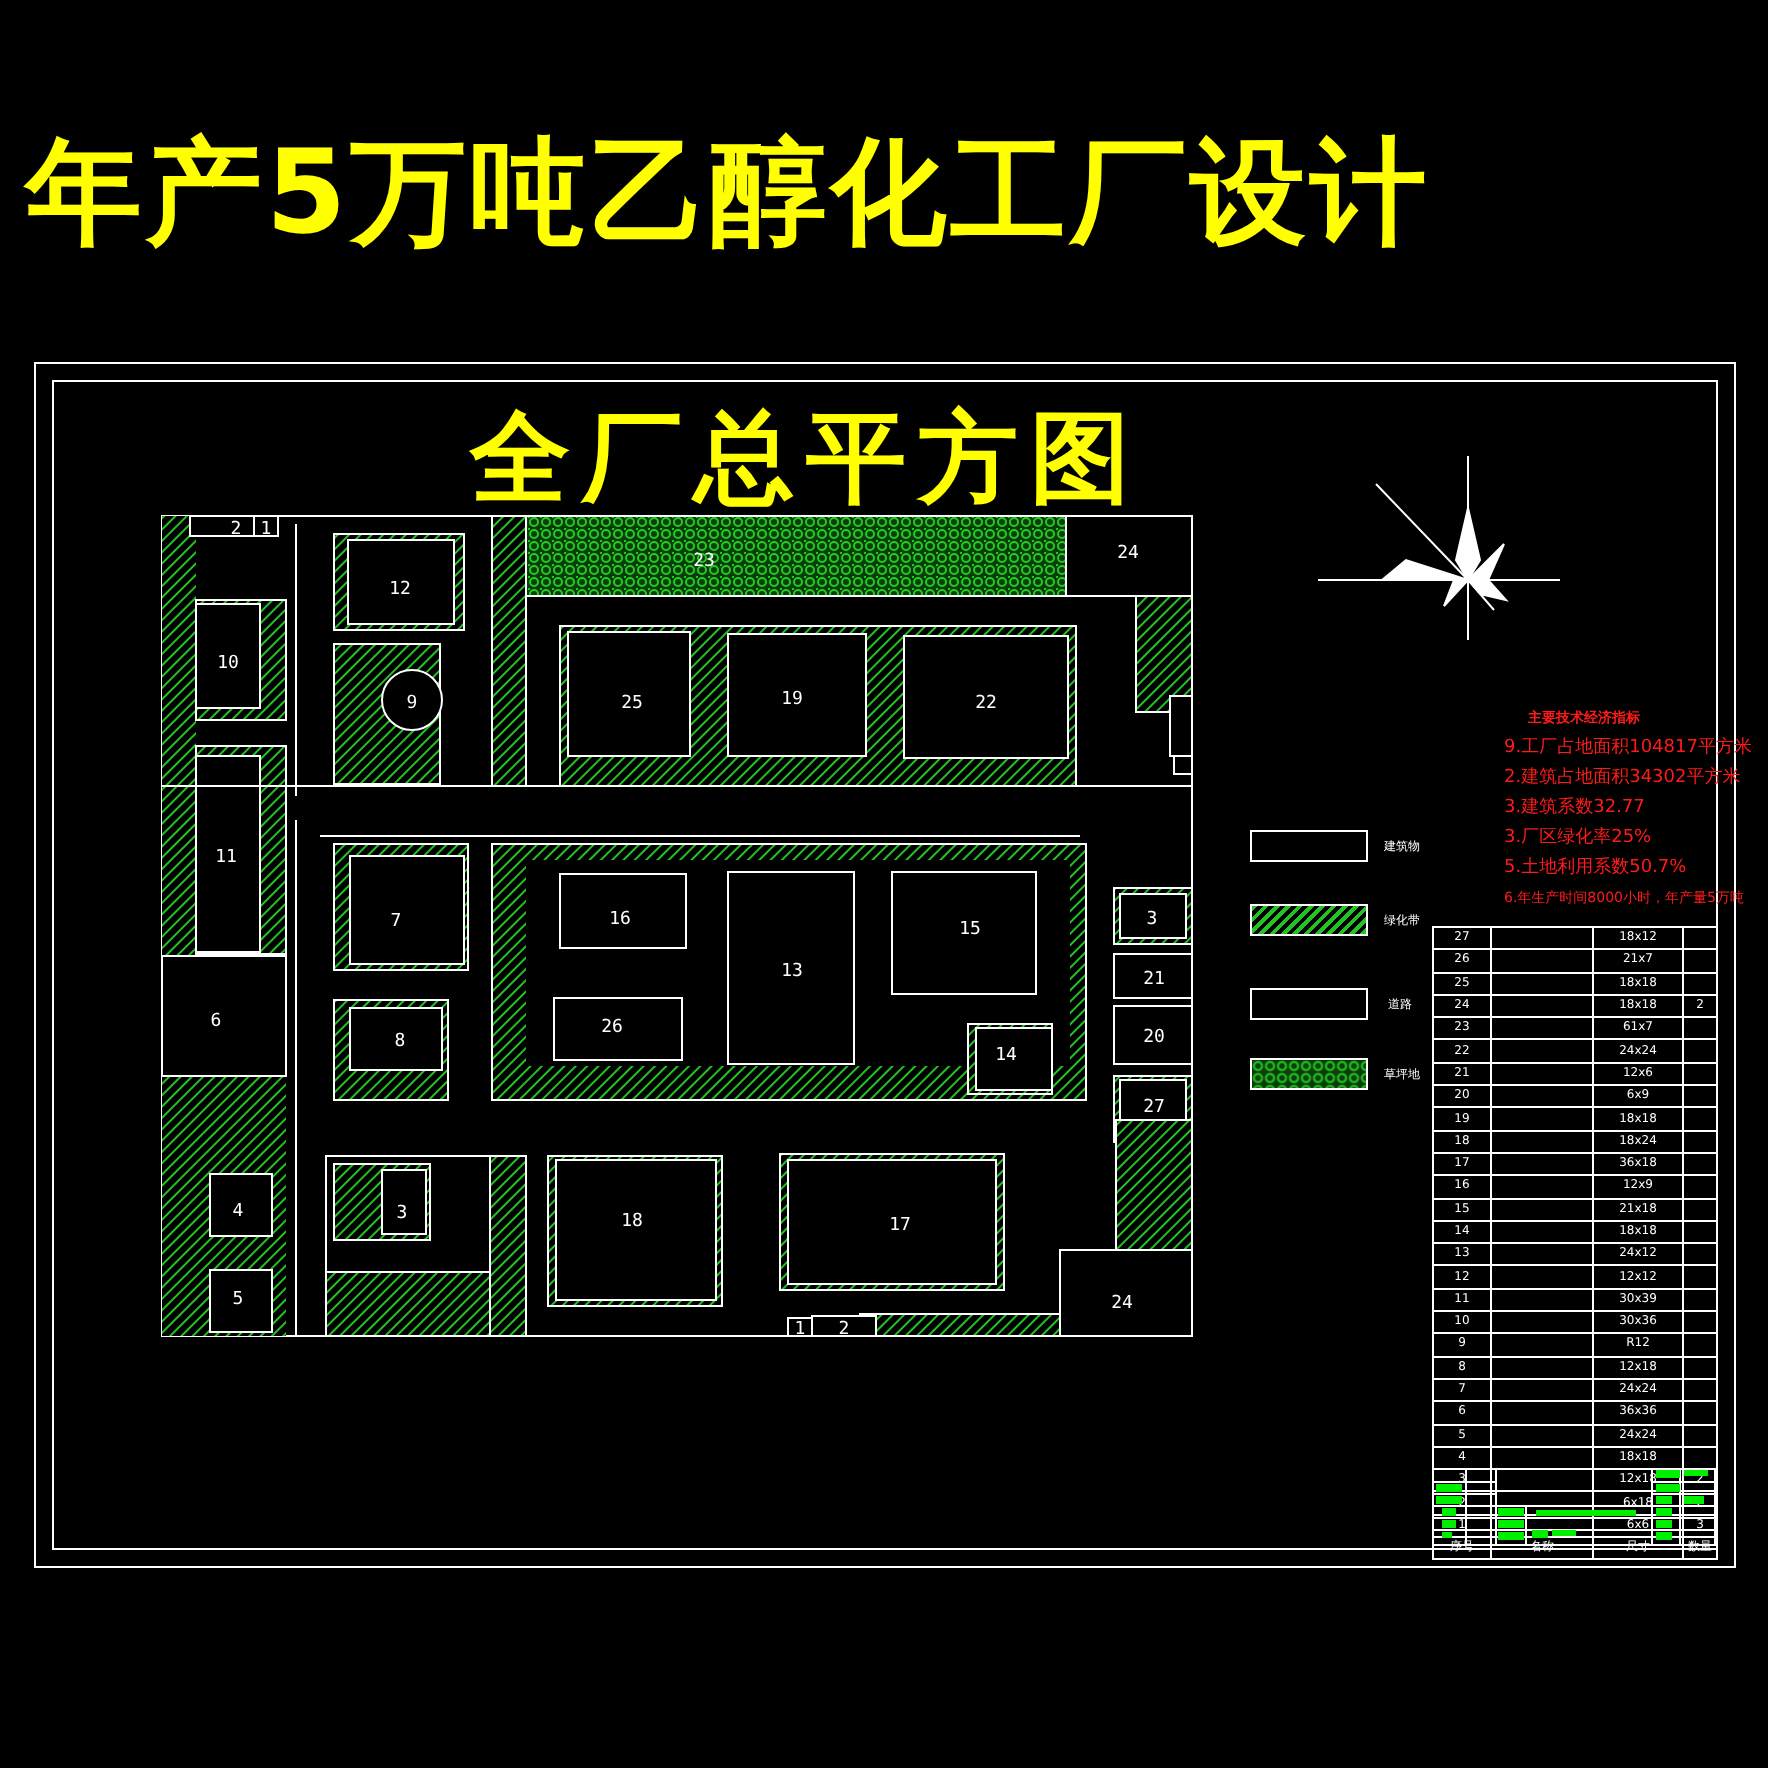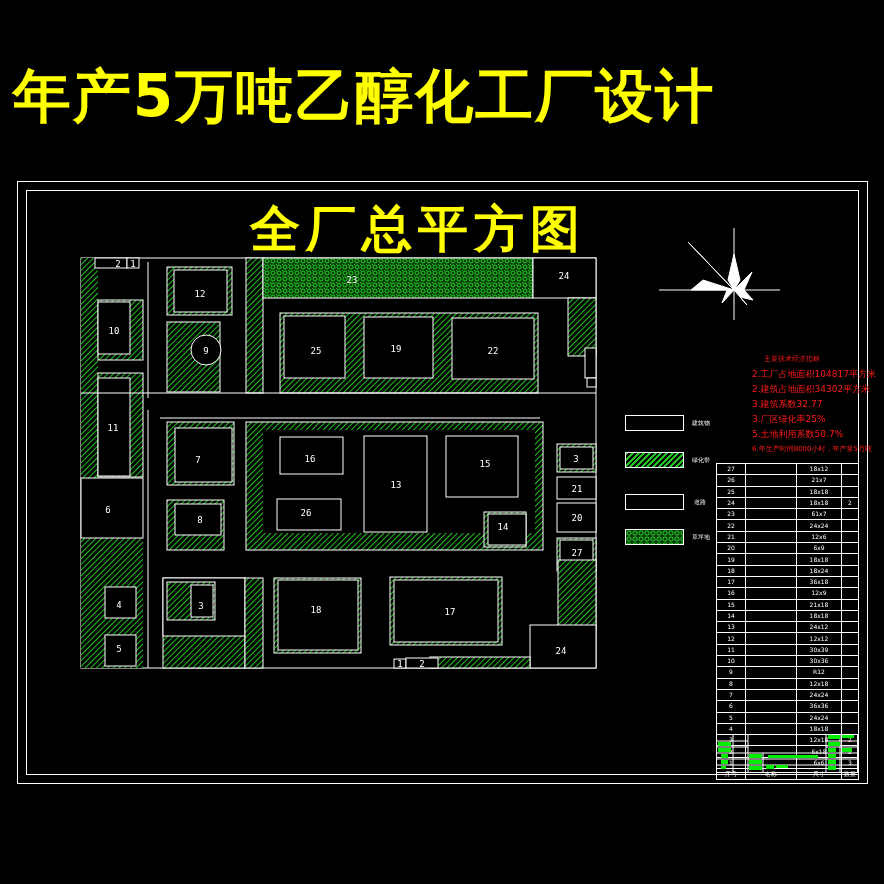--- a/index.html
+++ b/index.html
@@ -1,23 +1,23 @@
 <!DOCTYPE html>
 <html><head>
 <meta charset="utf-8">
 <style>
   html,body{margin:0;padding:0;background:#000;}
   body{width:884px;height:884px;position:relative;overflow:hidden;font-family:"DejaVu Sans",sans-serif;}
   .abs{position:absolute;box-sizing:border-box;}
   .title{position:absolute;left:0;width:728px;top:58px;text-align:center;color:#ffff00;font-weight:bold;font-size:58px;letter-spacing:2px;font-family:"DejaVu Sans",sans-serif;}
-  .subtitle{position:absolute;left:228px;width:380px;top:196px;text-align:center;color:#ffff00;font-weight:bold;font-size:50px;letter-spacing:6px;}
+  .subtitle{position:absolute;left:213px;width:380px;top:196px;text-align:center;color:#ffff00;font-weight:bold;font-size:50px;letter-spacing:6px;}
   .frame{position:absolute;border:1px solid #fff;}
   svg text{font-family:"DejaVu Sans Mono",monospace;}
   .notes{position:absolute;left:752px;top:352px;color:#ff1a1a;font-size:9px;line-height:15px;white-space:nowrap;}
-  .notes .h{font-size:7px;margin-left:12px;}
+  .notes .h{font-size:7px;margin-left:12px;font-weight:bold;}
   .legend-box{position:absolute;width:57px;height:14px;border:1px solid #fff;}
   .legend-label{position:absolute;color:#fff;font-size:6px;}
   table.bom{position:absolute;left:716px;top:463px;border-collapse:collapse;font-size:6px;color:#fff;}
   table.bom td{border:1px solid #fff;height:10.3px;padding:0;text-align:center;line-height:8px;}
 </style>
 </head>
 <body>
 
 <div class="title">年产5万吨乙醇化工厂设计</div>
 
@@ -167,21 +167,21 @@
     <line x1="659" y1="290" x2="780" y2="290" stroke-width="1"></line>
     <line x1="734" y1="228" x2="734" y2="320" stroke-width="1"></line>
     <polygon points="688,242 734,290 703,280 691,290 734,290"></polygon>
     <polygon points="734,254 740,280 734,290 728,280"></polygon>
     <polygon points="734,290 752,272 744,290 753,300 740,297 747,305 734,290 722,303 727,290"></polygon>
   </g>
 </svg>
 
 <div class="notes">
   <div class="h">主要技术经济指标</div>
-  <div>2.工厂占地面积104817平方米</div>
+  <div>9.工厂占地面积104817平方米</div>
   <div>2.建筑占地面积34302平方米</div>
   <div>3.建筑系数32.77</div>
   <div>3.厂区绿化率25%</div>
   <div>5.土地利用系数50.7%</div>
   <div style="font-size:7px;">6.年生产时间8000小时，年产量5万吨</div>
 </div>
 
 <div>
   <div class="legend-box" style="left:625px;top:415px;"></div>
   <div class="legend-label" style="left:692px;top:419px;">建筑物</div>

